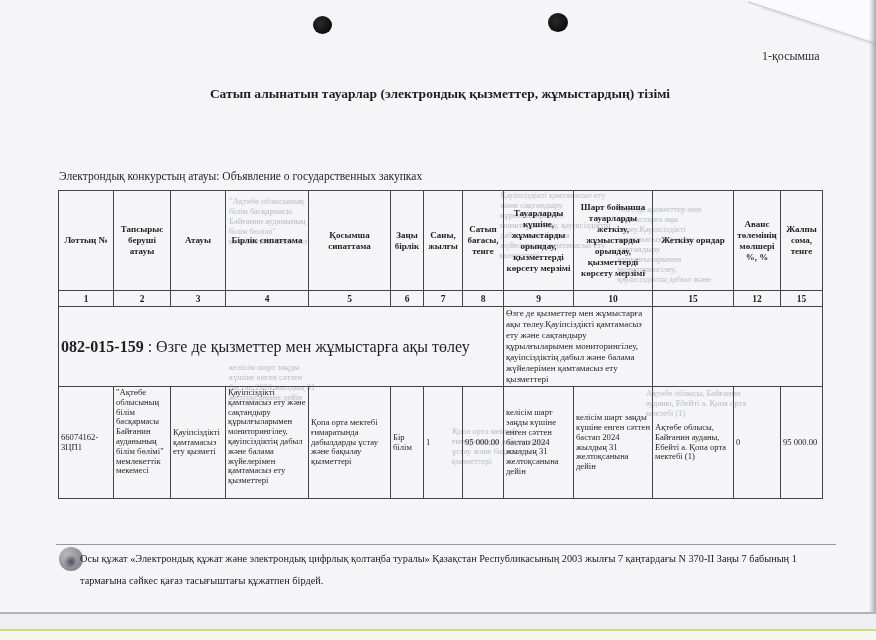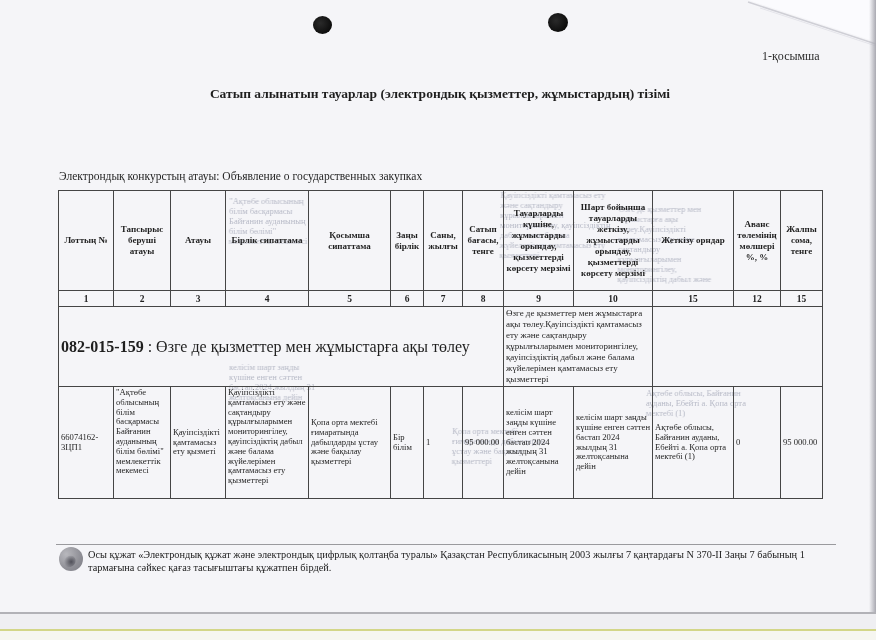--- a/index.html
+++ b/index.html
@@ -46,22 +46,22 @@
   .data-row{height:112px;}
   .data-row td{font-size:8.6px;line-height:9.8px;vertical-align:middle;}
   td.va-top{vertical-align:top;}
 
   
   .footer-rule{position:absolute;left:56px;top:544px;width:780px;height:1px;background:#9a9a9e;}
   .stamp{position:absolute;left:59px;top:547px;width:24px;height:24px;border-radius:50%;
     background:radial-gradient(circle at 30% 30%,#b8b8bd,#8f8f96 60%,#7c7c84);}
   .stamp::after{content:"";position:absolute;left:4px;top:9px;width:13px;height:11px;border-radius:50%;
     background:radial-gradient(circle at 60% 60%,#4f4f58,rgba(80,80,90,0) 70%);transform:rotate(-30deg);}
-  .footer-note{position:absolute;left:88px;top:548px;width:752px;font-size:10.3px;
-    line-height:13px;color:#222;}
+  .footer-note{position:absolute;left:80px;top:548px;width:752px;font-size:10.3px;
+    line-height:22px;color:#222;}
 </style>
 </head>
 <body>
 
 <div id="canvas">
 
   <div class="ghost" style="left:229px;top:196px;width:93px;max-height:100px;">"Ақтөбе облысының білім басқармасы Байғанин ауданының білім бөлімі" мемлекеттік мекемесі</div>
   <div class="ghost" style="left:500px;top:190px;width:116px;max-height:102px;">Қауіпсіздікті қамтамасыз ету және сақтандыру құрылғыларымен мониторингілеу, қауіпсіздіктің дабыл және балама жүйелерімен қамтамасыз ету қызметтері</div>
   <div class="ghost" style="left:618px;top:204px;width:100px;max-height:80px;">Өзге де қызметтер мен жұмыстарға ақы төлеу.Қауіпсіздікті қамтамасыз ету және сақтандыру құрылғыларымен мониторингілеу, қауіпсіздіктің дабыл және балама жүйелерімен қамтамасыз ету қызметтері</div>
   <div class="ghost" style="left:229px;top:362px;width:93px;max-height:80px;">келісім шарт заңды күшіне енген сәттен бастап 2024 жылдың 31 желтоқсанына дейін</div>

